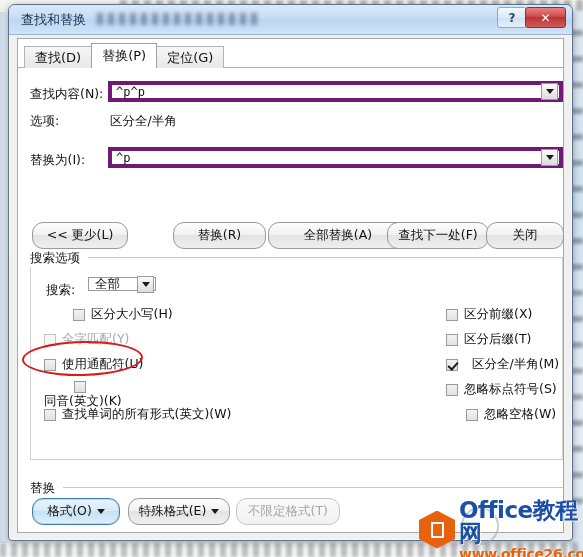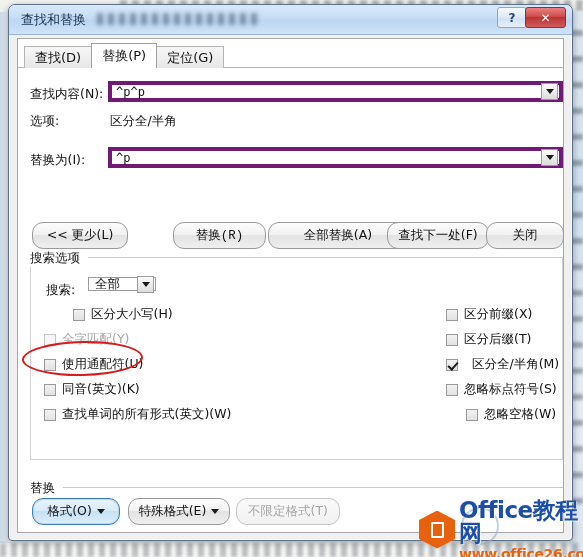--- a/index.html
+++ b/index.html
@@ -396,21 +396,21 @@
 
     <div class="lbl" style="left:12px; top:113px;">替换为(I):</div>
     <div class="combo" style="left:90px; top:108px; width:455px;">
       <input type="text" value="^p" style="">
       <span class="combo-arrow">
           <span class="caret-down"></span>
         </span>
     </div>
 
     <div class="btn" style="left:14px;  top:183px; width:96px;">&lt;&lt; 更少(L)</div>
-    <div class="btn" style="left:155px; top:183px; width:93px;font-family:Liberation Mono, monospace;">替换(R)</div>
+    <div class="btn" style="left:155px; top:183px; width:93px;">替换(R)</div>
     <div class="btn" style="left:250px; top:183px; width:140px;">全部替换(A)</div>
     <div class="btn" style="left:369px; top:183px; width:102px;">查找下一处(F)</div>
     <div class="btn" style="left:468px; top:183px; width:78px;">关闭</div>
 
     <div class="group-title" style="left:12px; top:211px;">搜索选项</div>
     <div class="group-line" style="left:70px; top:218px; width:475px;"></div>
     <div class="group-box" style="left:12px; top:218px; width:533px; height:203px;"></div>
 
     <div class="lbl" style="left:28px; top:243px;">搜索:</div>
     <div class="sel" style="left:70px; top:238px; width:68px;">
@@ -425,21 +425,21 @@
       <span>区分大小写(H)</span>
     </div>
     <div class="cbrow" style="left:26px; top:317px;">
       <span class="cbx"></span>
       <span>使用通配符(U)</span>
     </div>
     <div class="cbrow disabled" style="left:26px; top:292px;">
       <span class="cbx"></span>
       <span>全字匹配(Y)</span>
     </div>
-    <div class="cbrow" style="left:26px; top:342px;">
+    <div class="cbrow" style="left:26px; top:342px;flex-direction:column;">
       <span class="cbx"></span>
       <span>同音(英文)(K)</span>
     </div>
     <div class="cbrow" style="left:26px; top:367px;">
       <span class="cbx"></span>
       <span>查找单词的所有形式(英文)(W)</span>
     </div>
 
     <div class="cbrow" style="left:428px; top:267px;">
       <span class="cbx"></span>

